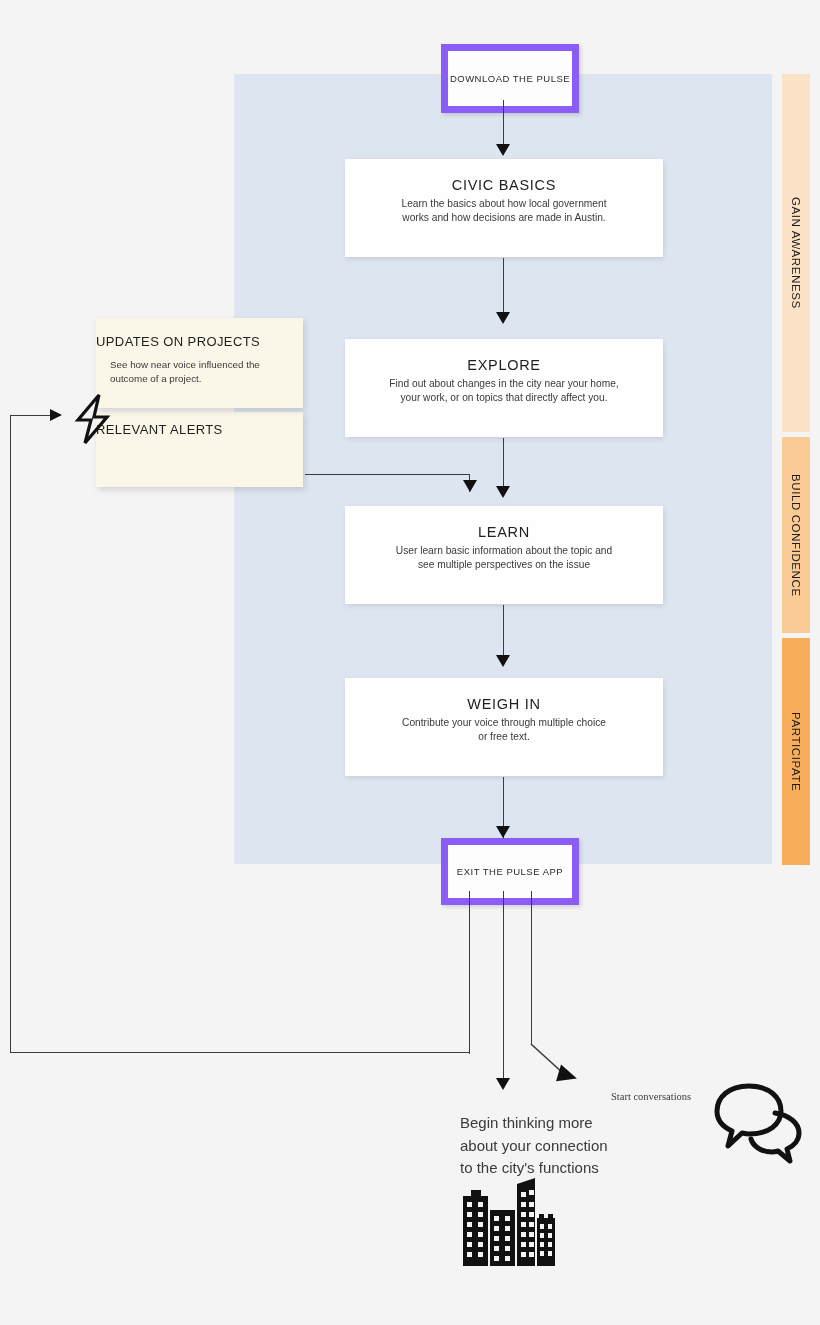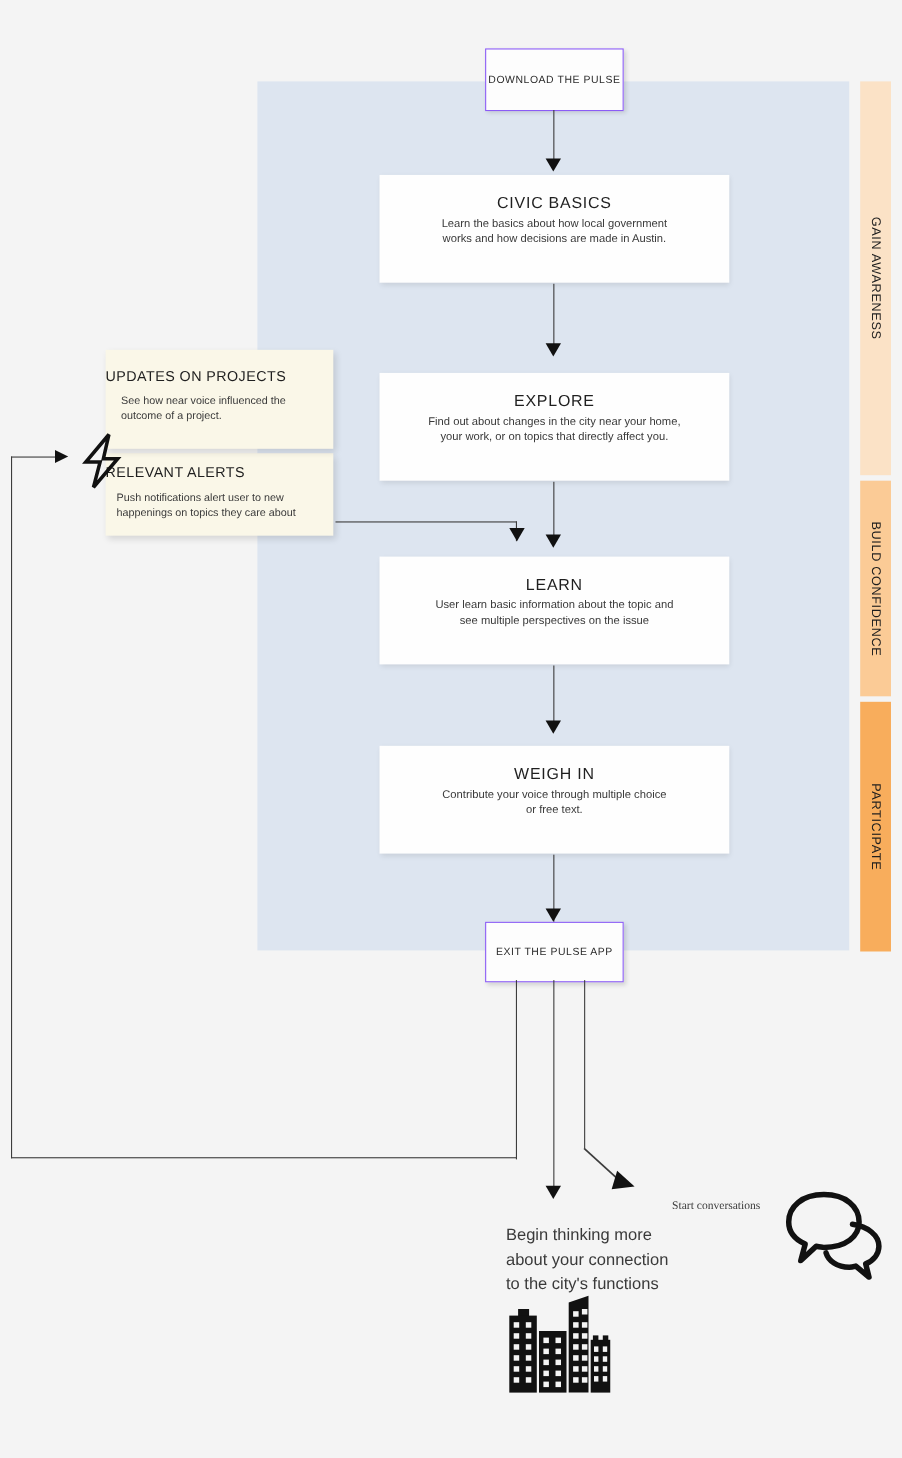--- a/index.html
+++ b/index.html
@@ -51,21 +51,21 @@
     white-space: nowrap;
   }
   .band-awareness { top: 74px; height: 358px; background: #fbe2c6; }
   .band-confidence { top: 437px; height: 196px; background: #fbcb96; }
   .band-participate { top: 638px; height: 227px; background: #f8ad5c; }
 
   
   .terminal-box {
     position: absolute;
     background: #fdfdfd;
-    border: 1px solid #8b5cf6;
+    border: 7px solid #8b5cf6;
     box-shadow: 2px 2px 4px rgba(0,0,0,0.14);
     display: flex;
     align-items: center;
     justify-content: center;
   }
   .terminal-box .terminal-label {
     font-size: 9.5px;
     letter-spacing: 0.5px;
     color: #2b2b2b;
     text-align: center;
@@ -239,22 +239,20 @@
 
   <div class="vline" style="left:502.5px; top:777px; height:62px;"></div>
   <div class="arrow-down" style="left:496px; top:826px;"></div>
 
   <div class="terminal-box box-exit">
     <span class="terminal-label">EXIT THE PULSE APP</span>
   </div>
 
   <div class="note-card note-alerts">
     <span class="note-title">RELEVANT ALERTS</span>
-    <span class="note-desc">Push notifications alert user to new
-happenings on topics they care about</span>
   </div>
 
   <div class="note-card note-updates">
     <span class="note-title">UPDATES ON PROJECTS</span>
     <span class="note-desc">See how near voice influenced the
 outcome of a project.</span>
   </div>
 
   <div class="hline" style="left:305px; top:474px; width:165px;"></div>
   <div class="vline" style="left:469px; top:474px; height:18px;"></div>

